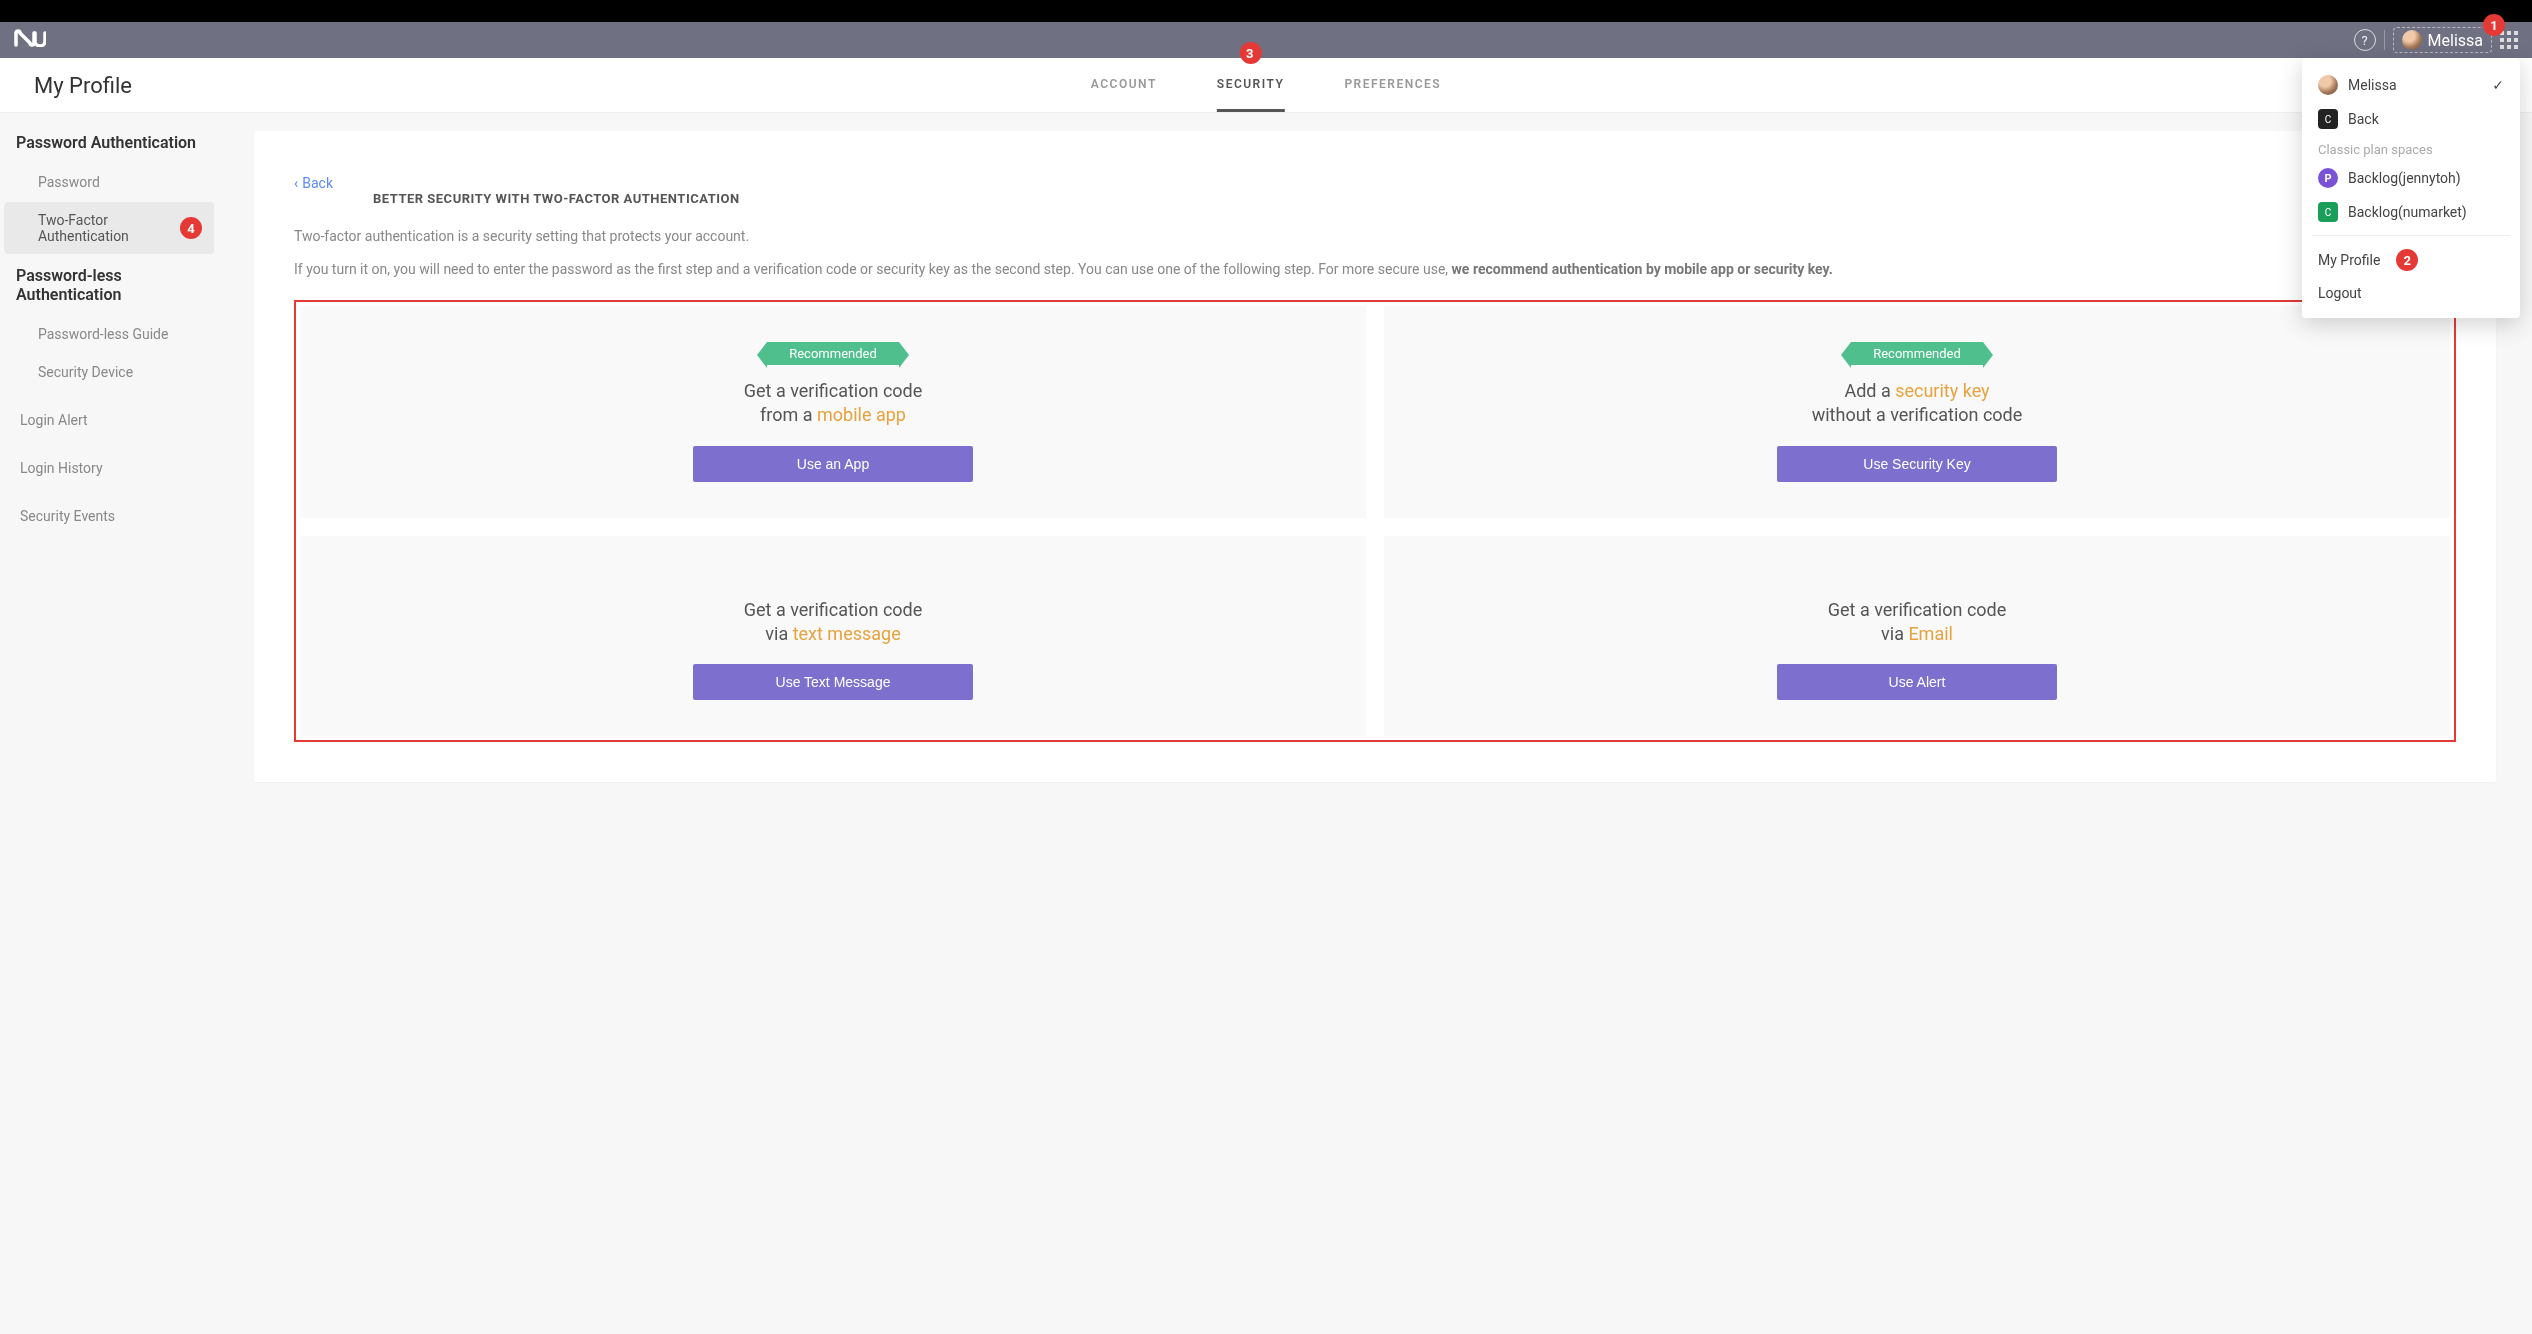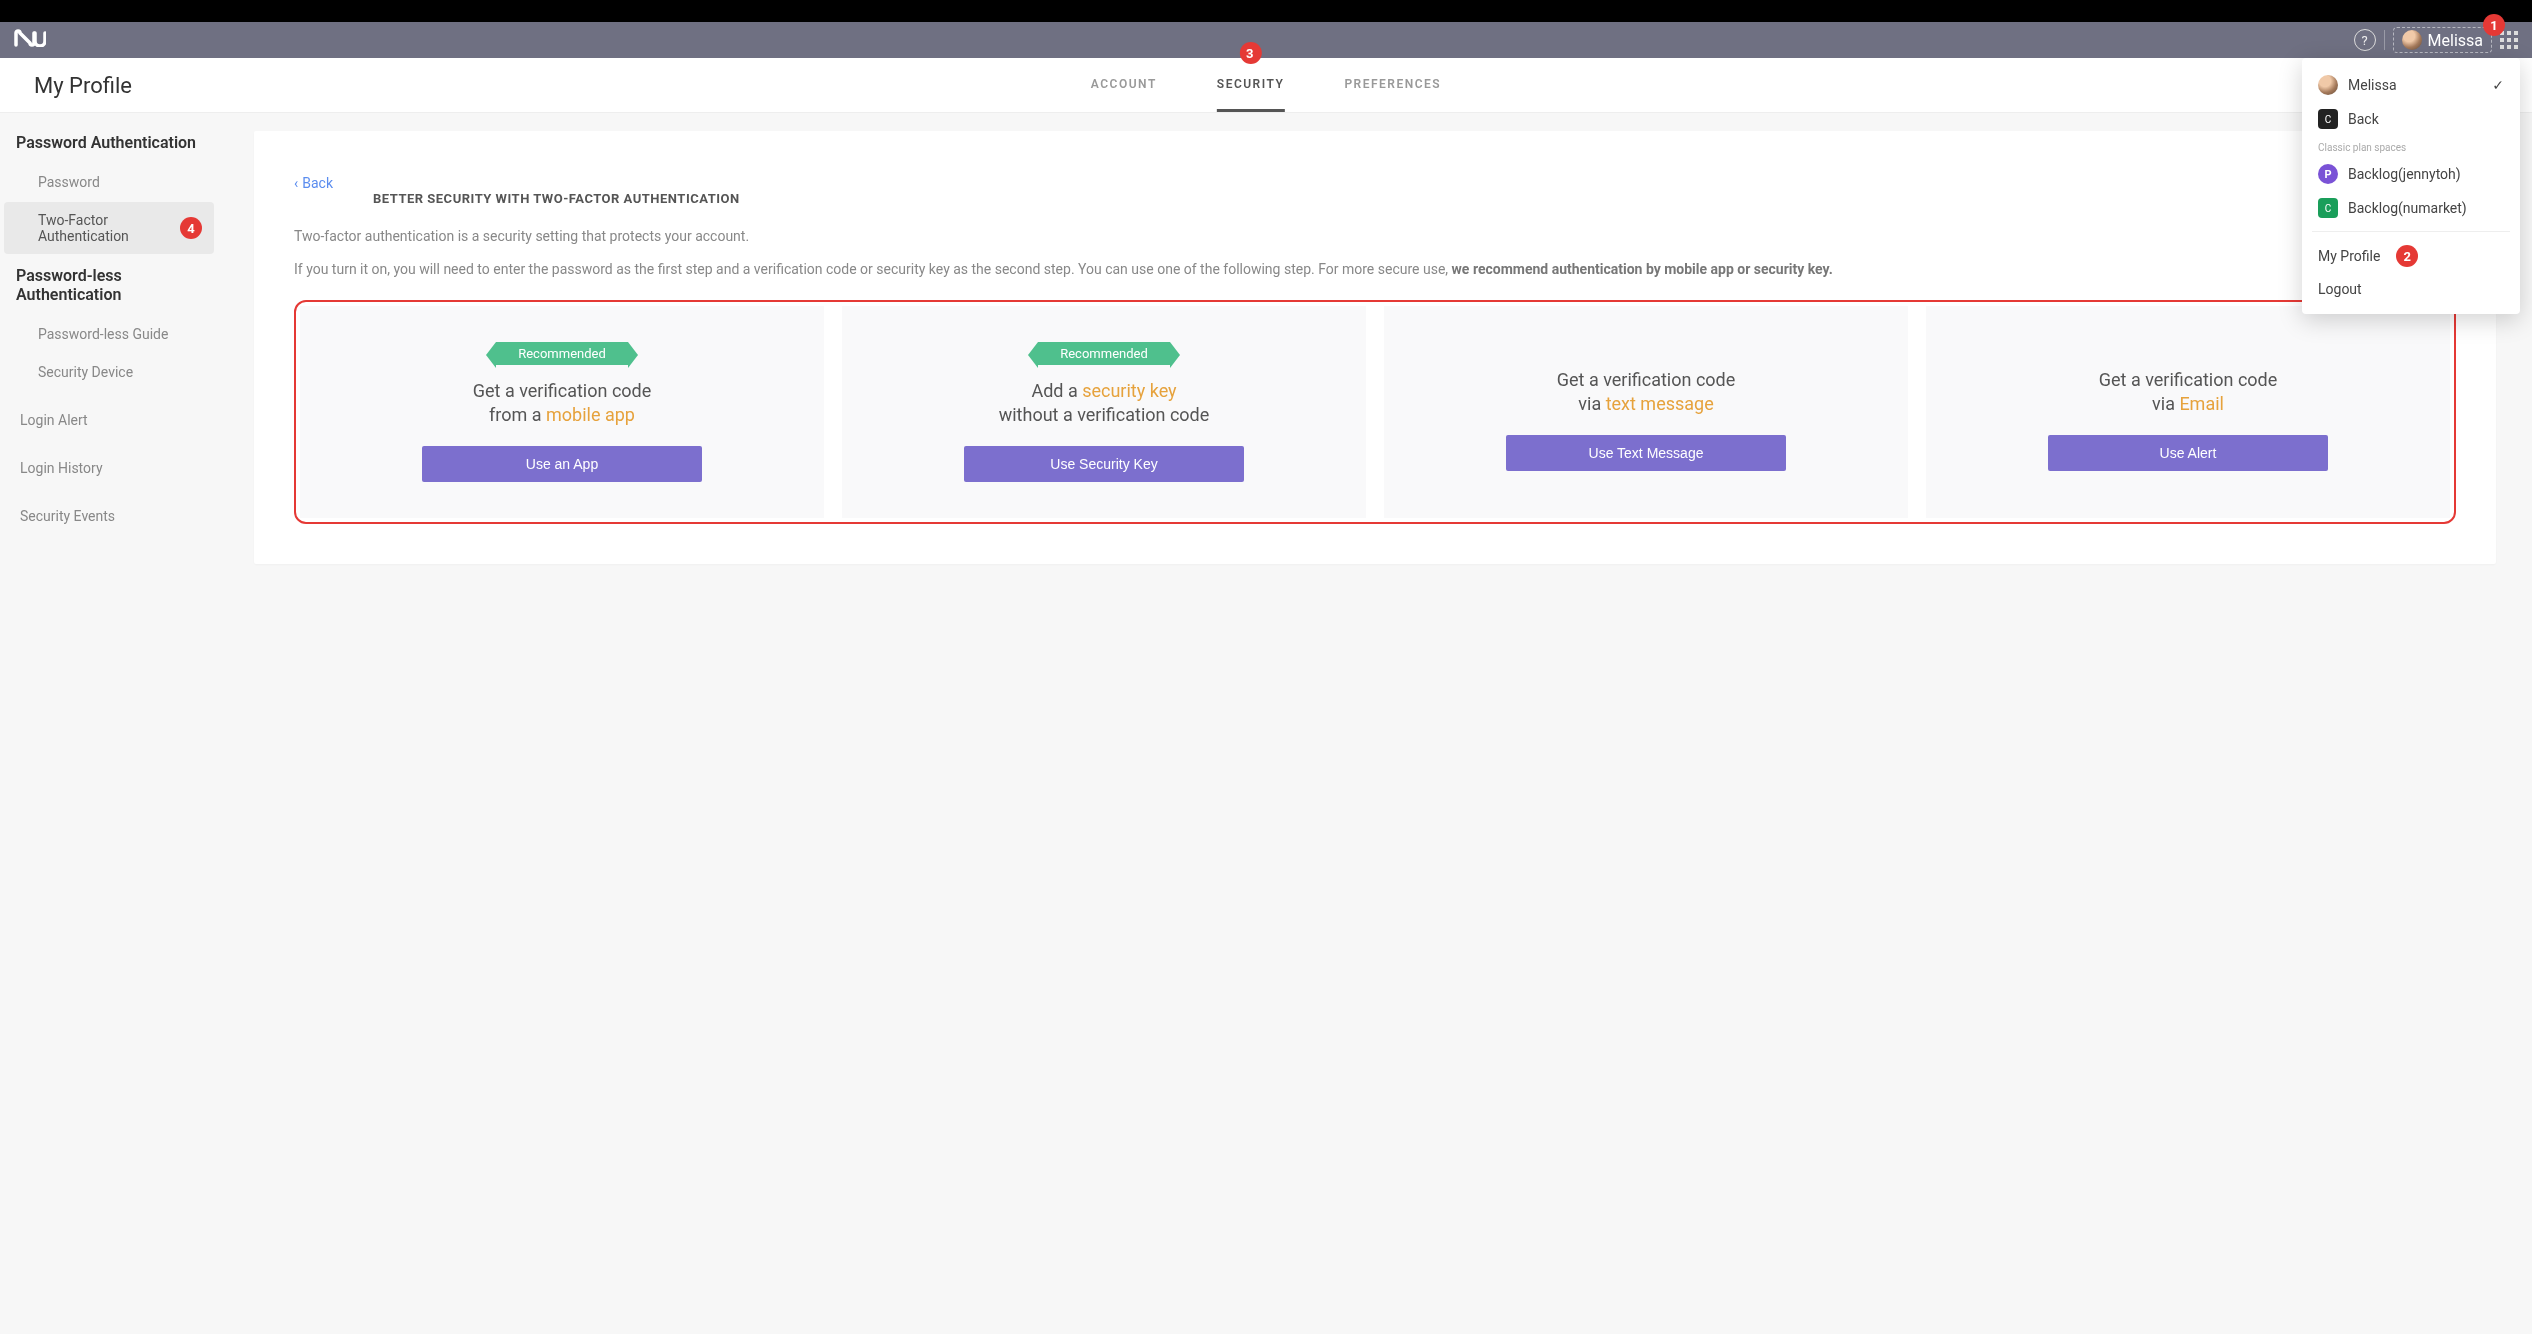--- a/index.html
+++ b/index.html
@@ -31,36 +31,36 @@
   .side-gap { height:10px; }
 
   .content { flex:1; padding: 18px 36px; }
   .panel { background:#fff; padding: 28px 40px 40px 40px; border-radius:2px; box-shadow: 0 1px 2px rgba(0,0,0,0.03); }
   .crumb-row { display:flex; align-items:center; gap:40px; margin-bottom: 20px; }
   .back-link { color:#5b8def; font-size:14px; display:inline-flex; align-items:center; gap:4px; }
   .crumb-title { font-size:13px; font-weight:700; letter-spacing:0.5px; color:#555;margin-top:32px; }
   .desc { font-size:14px; color:#888; line-height:1.5; margin-bottom:12px; }
   .desc strong { font-weight:700; color:#777; }
 
-  .method-grid { display:grid; grid-template-columns:1fr 1fr 1fr 1fr; gap:18px; border:2px solid #e53935; border-radius:12px; padding:4px; margin-top:20px; }
+  .method-grid { display:grid; grid-template-columns:1fr 1fr; gap:18px; border:2px solid #e53935; border-radius:0; padding:4px; margin-top:20px; }
   .method-card { background:#f9f9fa; padding: 36px 40px; text-align:center; }
   .ribbon { display:inline-block; background:#4fc08d; color:#fff; font-size:13px; padding:4px 22px; position:relative; margin-bottom:14px; }
   .ribbon::before, .ribbon::after { content:""; position:absolute; top:0; width:0; height:0; border-top:13px solid transparent; border-bottom:13px solid transparent; }
   .ribbon::before { left:-10px; border-right:10px solid #4fc08d; }
   .ribbon::after { right:-10px; border-left:10px solid #4fc08d; }
   .method-title { font-size:18px; color:#555; line-height:1.35; margin-bottom:18px; }
   .method-title .hl { color:#e6a23c; }
   .method-btn { background:#7c6fce; color:#fff; border:none; font-size:14px; padding:10px 20px; width:280px; max-width:100%; border-radius:2px; cursor:pointer; }
 
   .dropdown { position:absolute; right:12px; top:58px; width:218px; background:#fff; border-radius:4px; box-shadow: 0 6px 24px rgba(0,0,0,0.18); padding: 10px 0; z-index:100; }
   .dd-item { display:flex; align-items:center; gap:10px; padding:7px 16px; font-size:14px; color:#444; }
   .dd-item .pill { width:20px; height:20px; border-radius:50%; background:#7a52d6; color:#fff; font-size:11px; font-weight:700; display:inline-flex; align-items:center; justify-content:center; }
   .dd-item .hex { width:20px; height:20px; border-radius:4px; background:#222; display:inline-flex; align-items:center; justify-content:center; color:#fff; font-size:10px; }
   .dd-item .hex.green { background:#1a9e5a; position:relative; }
-  .dd-section-label { font-size:10px; color:#aaa; padding:6px 16px 4px 16px; }
+  .dd-section-label { font-size:13px; color:#aaa; padding:6px 16px 4px 16px; }
   .dd-divider { height:1px; background:#eee; margin:6px 10px; }
   .dd-check { margin-left:auto; }
 
   
   .avatar-img { width:20px; height:20px; border-radius:50%; background:radial-gradient(circle at 35% 30%, #f0c9a8 30%, #a57a5b 60%, #5d4636 100%); display:inline-block; }
 </style>
 </head>
 <body>
 
 <div class="blackbar"></div>

